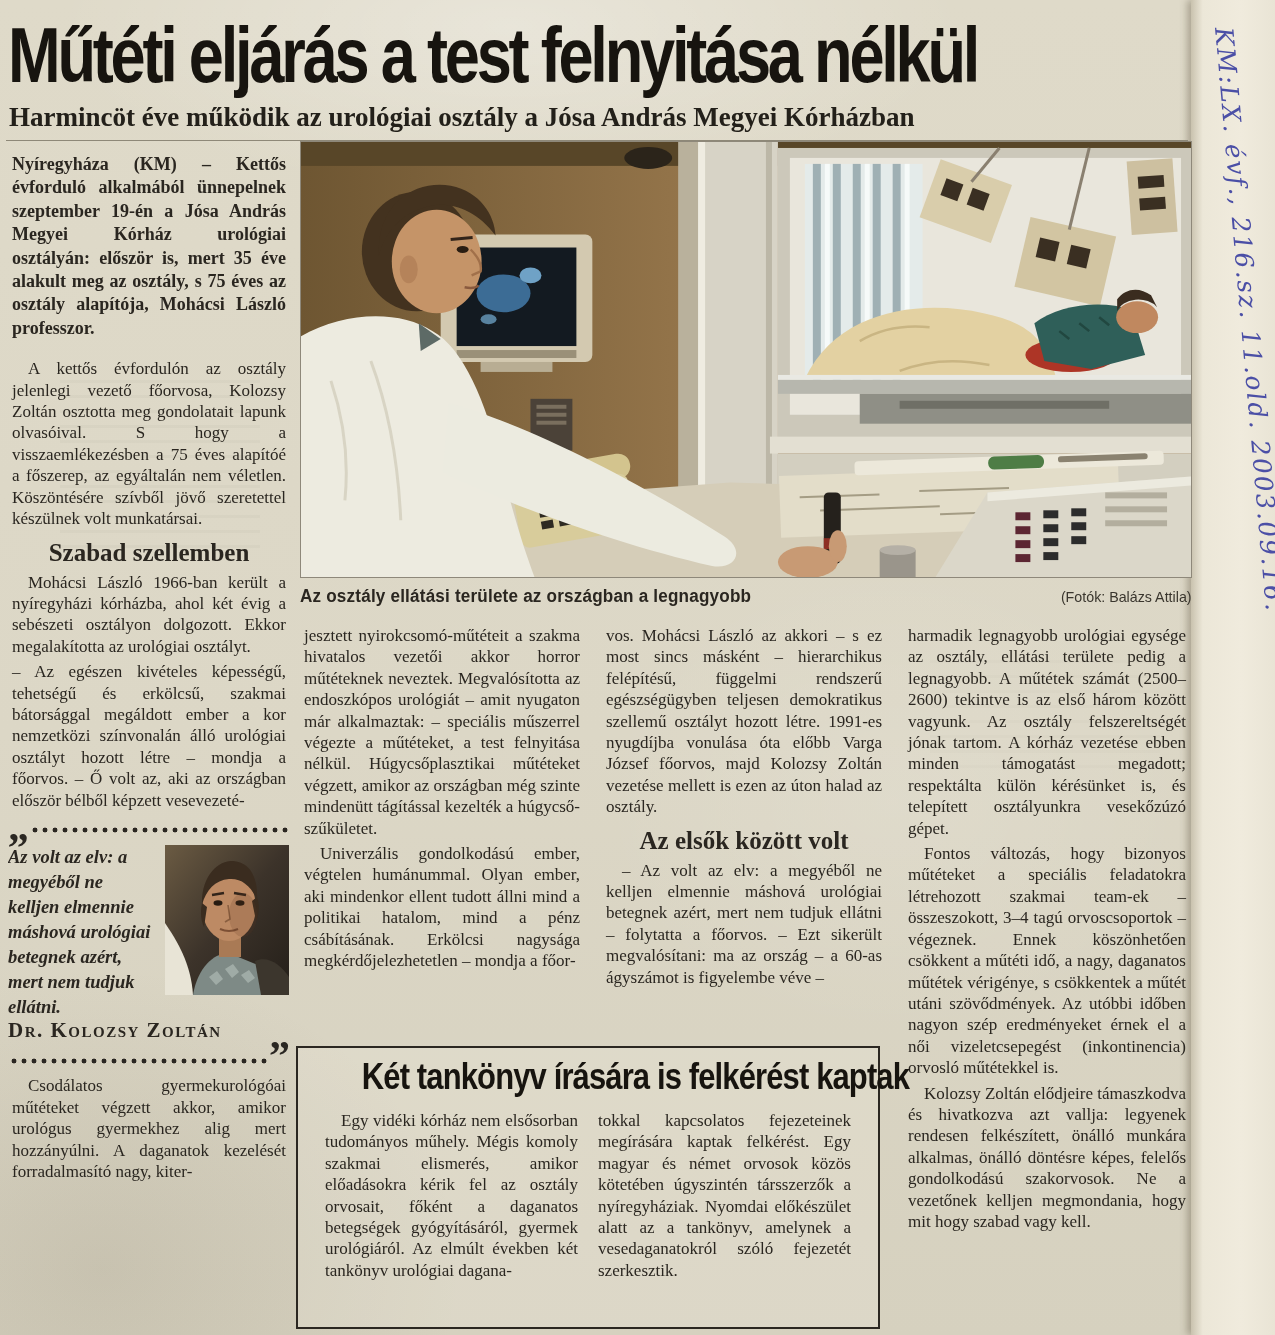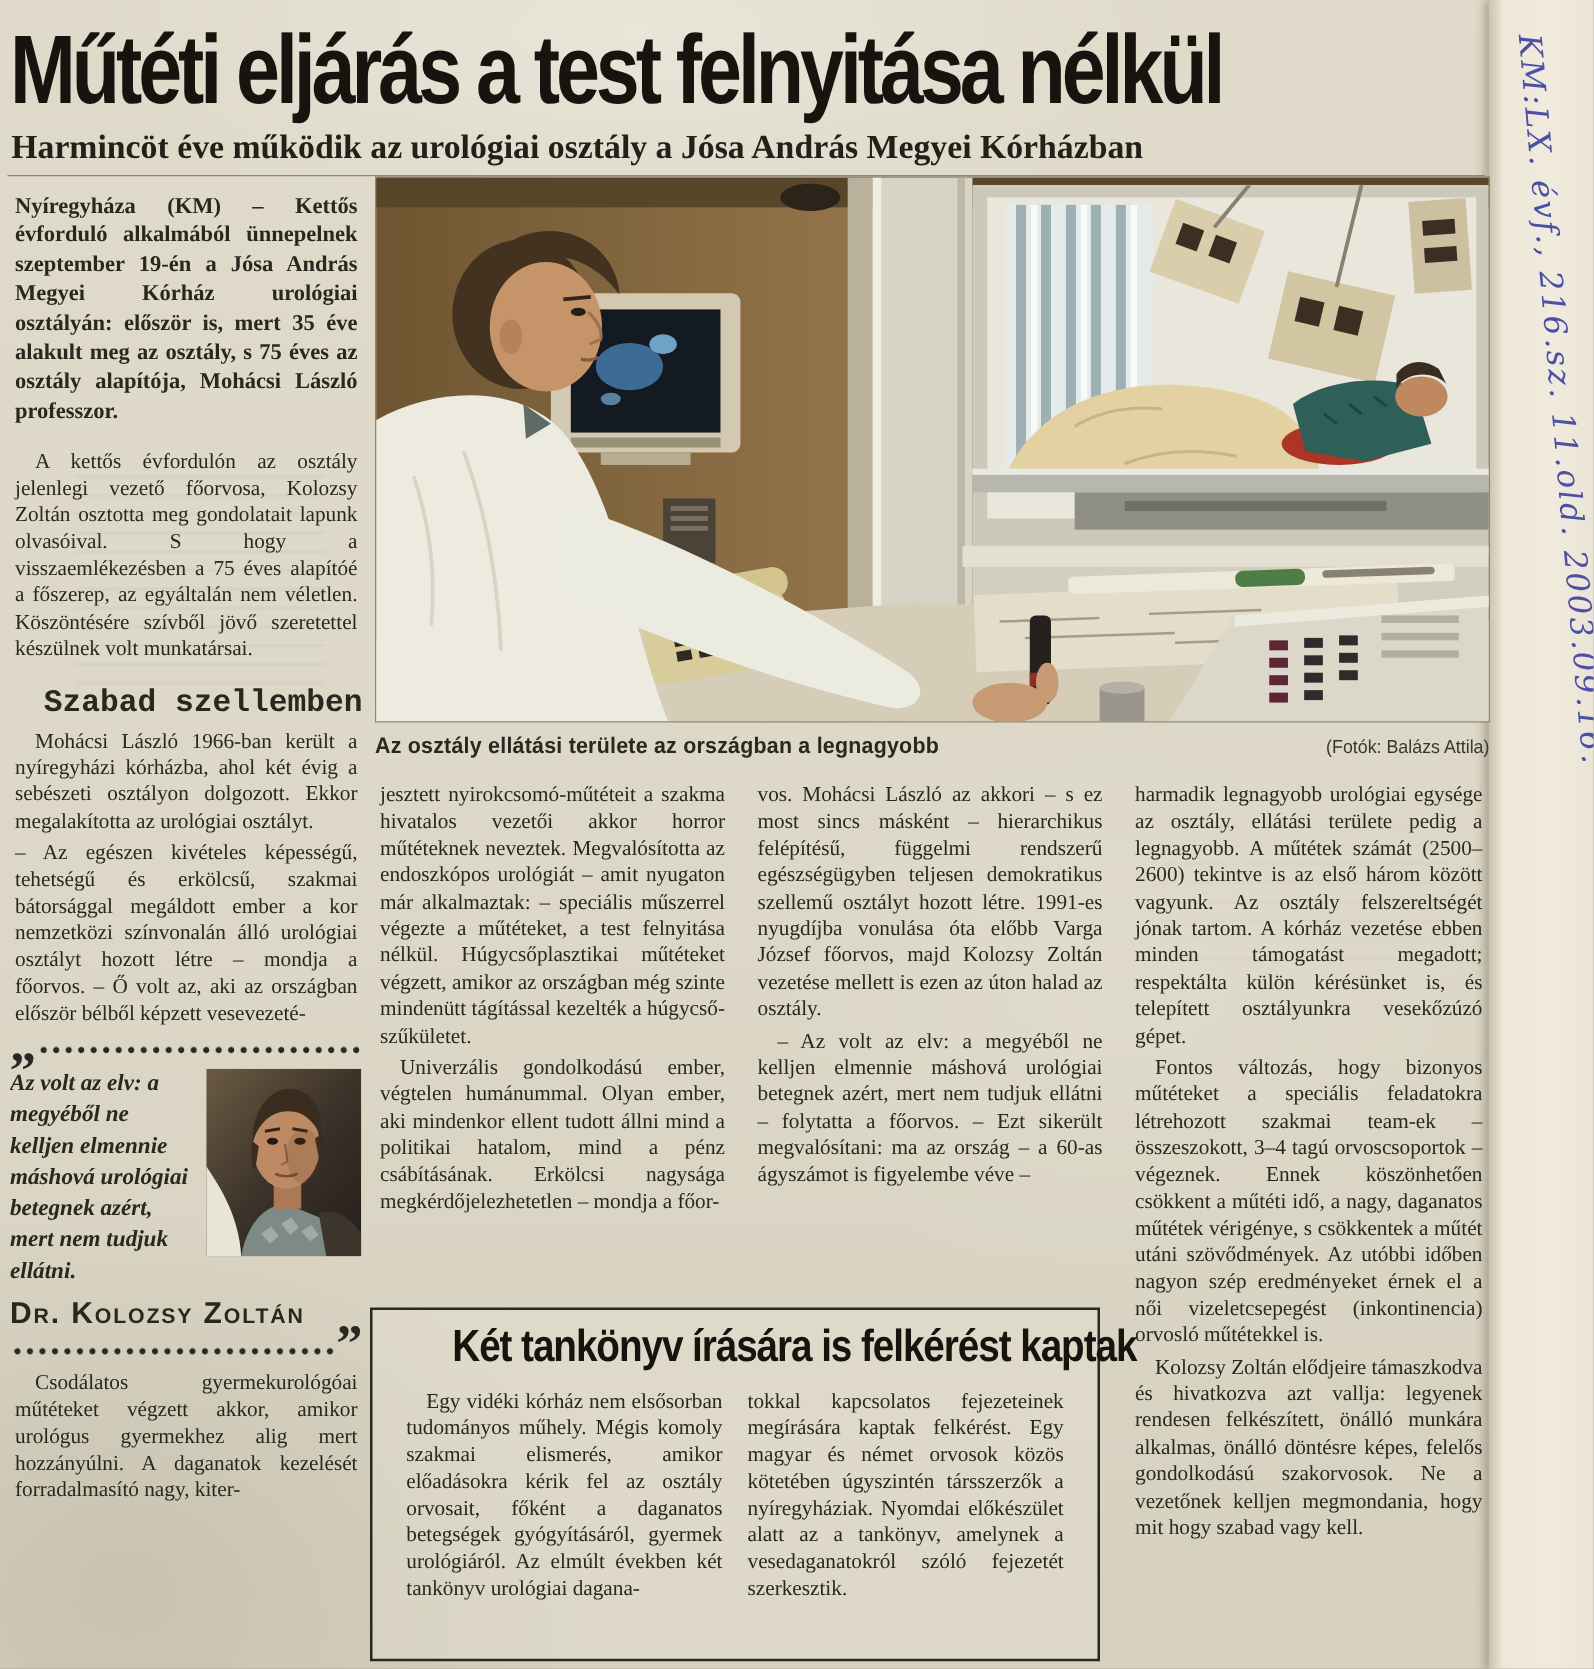--- a/index.html
+++ b/index.html
@@ -23,32 +23,32 @@
   .headline{position:absolute;left:8px;top:10px;font-family:"Liberation Sans",sans-serif;
     font-weight:bold;font-size:78px;letter-spacing:-4px;color:#17140f;white-space:nowrap;
     transform:scaleX(.81);transform-origin:0 0;}
   .subtitle{position:absolute;left:9px;top:102px;font-weight:bold;font-size:27px;color:#23201a;
     white-space:nowrap;text-align:right;}
   .head-rule{position:absolute;left:6px;top:140px;width:1182px;height:1px;background:#8e8878;}
   
   .txtcol{position:absolute;text-align:justify;font-size:17px;line-height:21.4px;overflow:hidden;}
   .txtcol p{margin:4px;}
   .indent{text-indent:16px;}
-  .section-head{font-size:25px;font-weight:bold;margin:19px 0 5px !important;line-height:28px;text-align:right;font-family:Liberation Mono, monospace;}
+  .section-head{font-size:25px;font-weight:bold;margin:9px 0 5px !important;line-height:28px;text-align:center;}
   .lead-bold{font-weight:bold;font-size:18px;line-height:23.4px;}
   
   .pq-row{display:flex;align-items:center;margin:8px 0 4px;}
   .pq-glyph{font-size:42px;font-weight:bold;line-height:14px;height:22px;font-family:"Liberation Serif",serif;color:#2b2722;}
   .dotline{flex:1;height:9px;margin:0 2px;background-image:radial-gradient(circle at 4px 5px,#2b2722 2.2px,transparent 2.7px);
     background-size:10px 9px;background-repeat:repeat-x;}
   .pq-body{display:flex;gap:7px;}
   .pq-left{width:150px;}
   .pq-text{font-style:italic;font-weight:bold;font-size:18.5px;line-height:25px;text-align:left;}
-  .pq-attrib{font-family:Liberation Sans, sans-serif;font-weight:bold;font-variant:small-caps;
-    font-size:24px;letter-spacing:1.5px;margin-top:10px;white-space:nowrap;}
+  .pq-attrib{font-family:Liberation Serif, serif;font-weight:bold;font-variant:small-caps;
+    font-size:21px;letter-spacing:1.5px;white-space:nowrap;}
   .portrait{width:124px;height:150px;flex:none;}
   
   .photo{position:absolute;left:300px;top:141px;width:892px;height:437px;border:1px solid #8e887a;box-sizing:border-box;}
   .caption-row{position:absolute;left:300px;top:586px;width:892px;display:flex;justify-content:space-between;
     align-items:baseline;font-family:"Liberation Sans",sans-serif;}
   .caption{font-weight:bold;font-size:18px;letter-spacing:.2px;transform:scaleX(.95);transform-origin:0 0;white-space:nowrap;}
   .credit{font-size:15px;color:#3a362e;transform:scaleX(.95);transform-origin:100% 0;white-space:nowrap;}
   
   .textbox{position:absolute;left:296px;top:1046px;width:584px;height:283px;border:2px solid #2b2721;
     box-sizing:border-box;padding:8px 27px 6px;background:rgba(240,236,224,.25);}
@@ -279,20 +279,21 @@
     <span class="credit">(Fotók: Balázs Attila)</span>
   </div>
 
   <div class="txtcol" style="left:300px;top:621px;width:284px;height:420px;">
     <p>jesztett nyirokcsomó-műtéteit a szakma hivatalos vezetői akkor horror műtéteknek neveztek. Megvalósította az endoszkópos urológiát – amit nyugaton már alkalmaztak: – speciális műszerrel végezte a műtéteket, a test felnyitása nélkül. Húgycsőplasztikai műtéteket végzett, amikor az országban még szinte mindenütt tágítással kezelték a húgycső-szűkületet.</p>
     <p class="indent">Univerzális gondolkodású ember, végtelen humánummal. Olyan ember, aki mindenkor ellent tudott állni mind a politikai hatalom, mind a pénz csábításának. Erkölcsi nagysága megkérdőjelezhetetlen – mondja a főor-</p>
   </div>
 
   <div class="txtcol" style="left:602px;top:621px;width:284px;height:420px;">
     <p>vos. Mohácsi László az akkori – s ez most sincs másként – hierarchikus felépítésű, függelmi rendszerű egészségügyben teljesen demokratikus szellemű osztályt hozott létre. 1991-es nyugdíjba vonulása óta előbb Varga József főorvos, majd Kolozsy Zoltán vezetése mellett is ezen az úton halad az osztály.</p>
+    <p class="section-head">Az elsők között volt</p>
     <p class="indent">– Az volt az elv: a megyéből ne kelljen elmennie máshová urológiai betegnek azért, mert nem tudjuk ellátni – folytatta a főorvos. – Ezt sikerült megvalósítani: ma az ország – a 60-as ágyszámot is figyelembe véve –</p>
   </div>
 
   <div class="txtcol" style="left:904px;top:621px;width:286px;height:712px;">
     <p>harmadik legnagyobb urológiai egysége az osztály, ellátási területe pedig a legnagyobb. A műtétek számát (2500–2600) tekintve is az első három között vagyunk. Az osztály felszereltségét jónak tartom. A kórház vezetése ebben minden támogatást megadott; respektálta külön kérésünket is, és telepített osztályunkra vesekőzúzó gépet.</p>
     <p class="indent">Fontos változás, hogy bizonyos műtéteket a speciális feladatokra létrehozott szakmai team-ek – összeszokott, 3–4 tagú orvoscsoportok – végeznek. Ennek köszönhetően csökkent a műtéti idő, a nagy, daganatos műtétek vérigénye, s csökkentek a műtét utáni szövődmények. Az utóbbi időben nagyon szép eredményeket érnek el a női vizeletcsepegést (inkontinencia) orvosló műtétekkel is.</p>
     <p class="indent">Kolozsy Zoltán elődjeire támaszkodva és hivatkozva azt vallja: legyenek rendesen felkészített, önálló munkára alkalmas, önálló döntésre képes, felelős gondolkodású szakorvosok. Ne a vezetőnek kelljen megmondania, hogy mit hogy szabad vagy kell.</p>
   </div>
 
   <div class="textbox">

